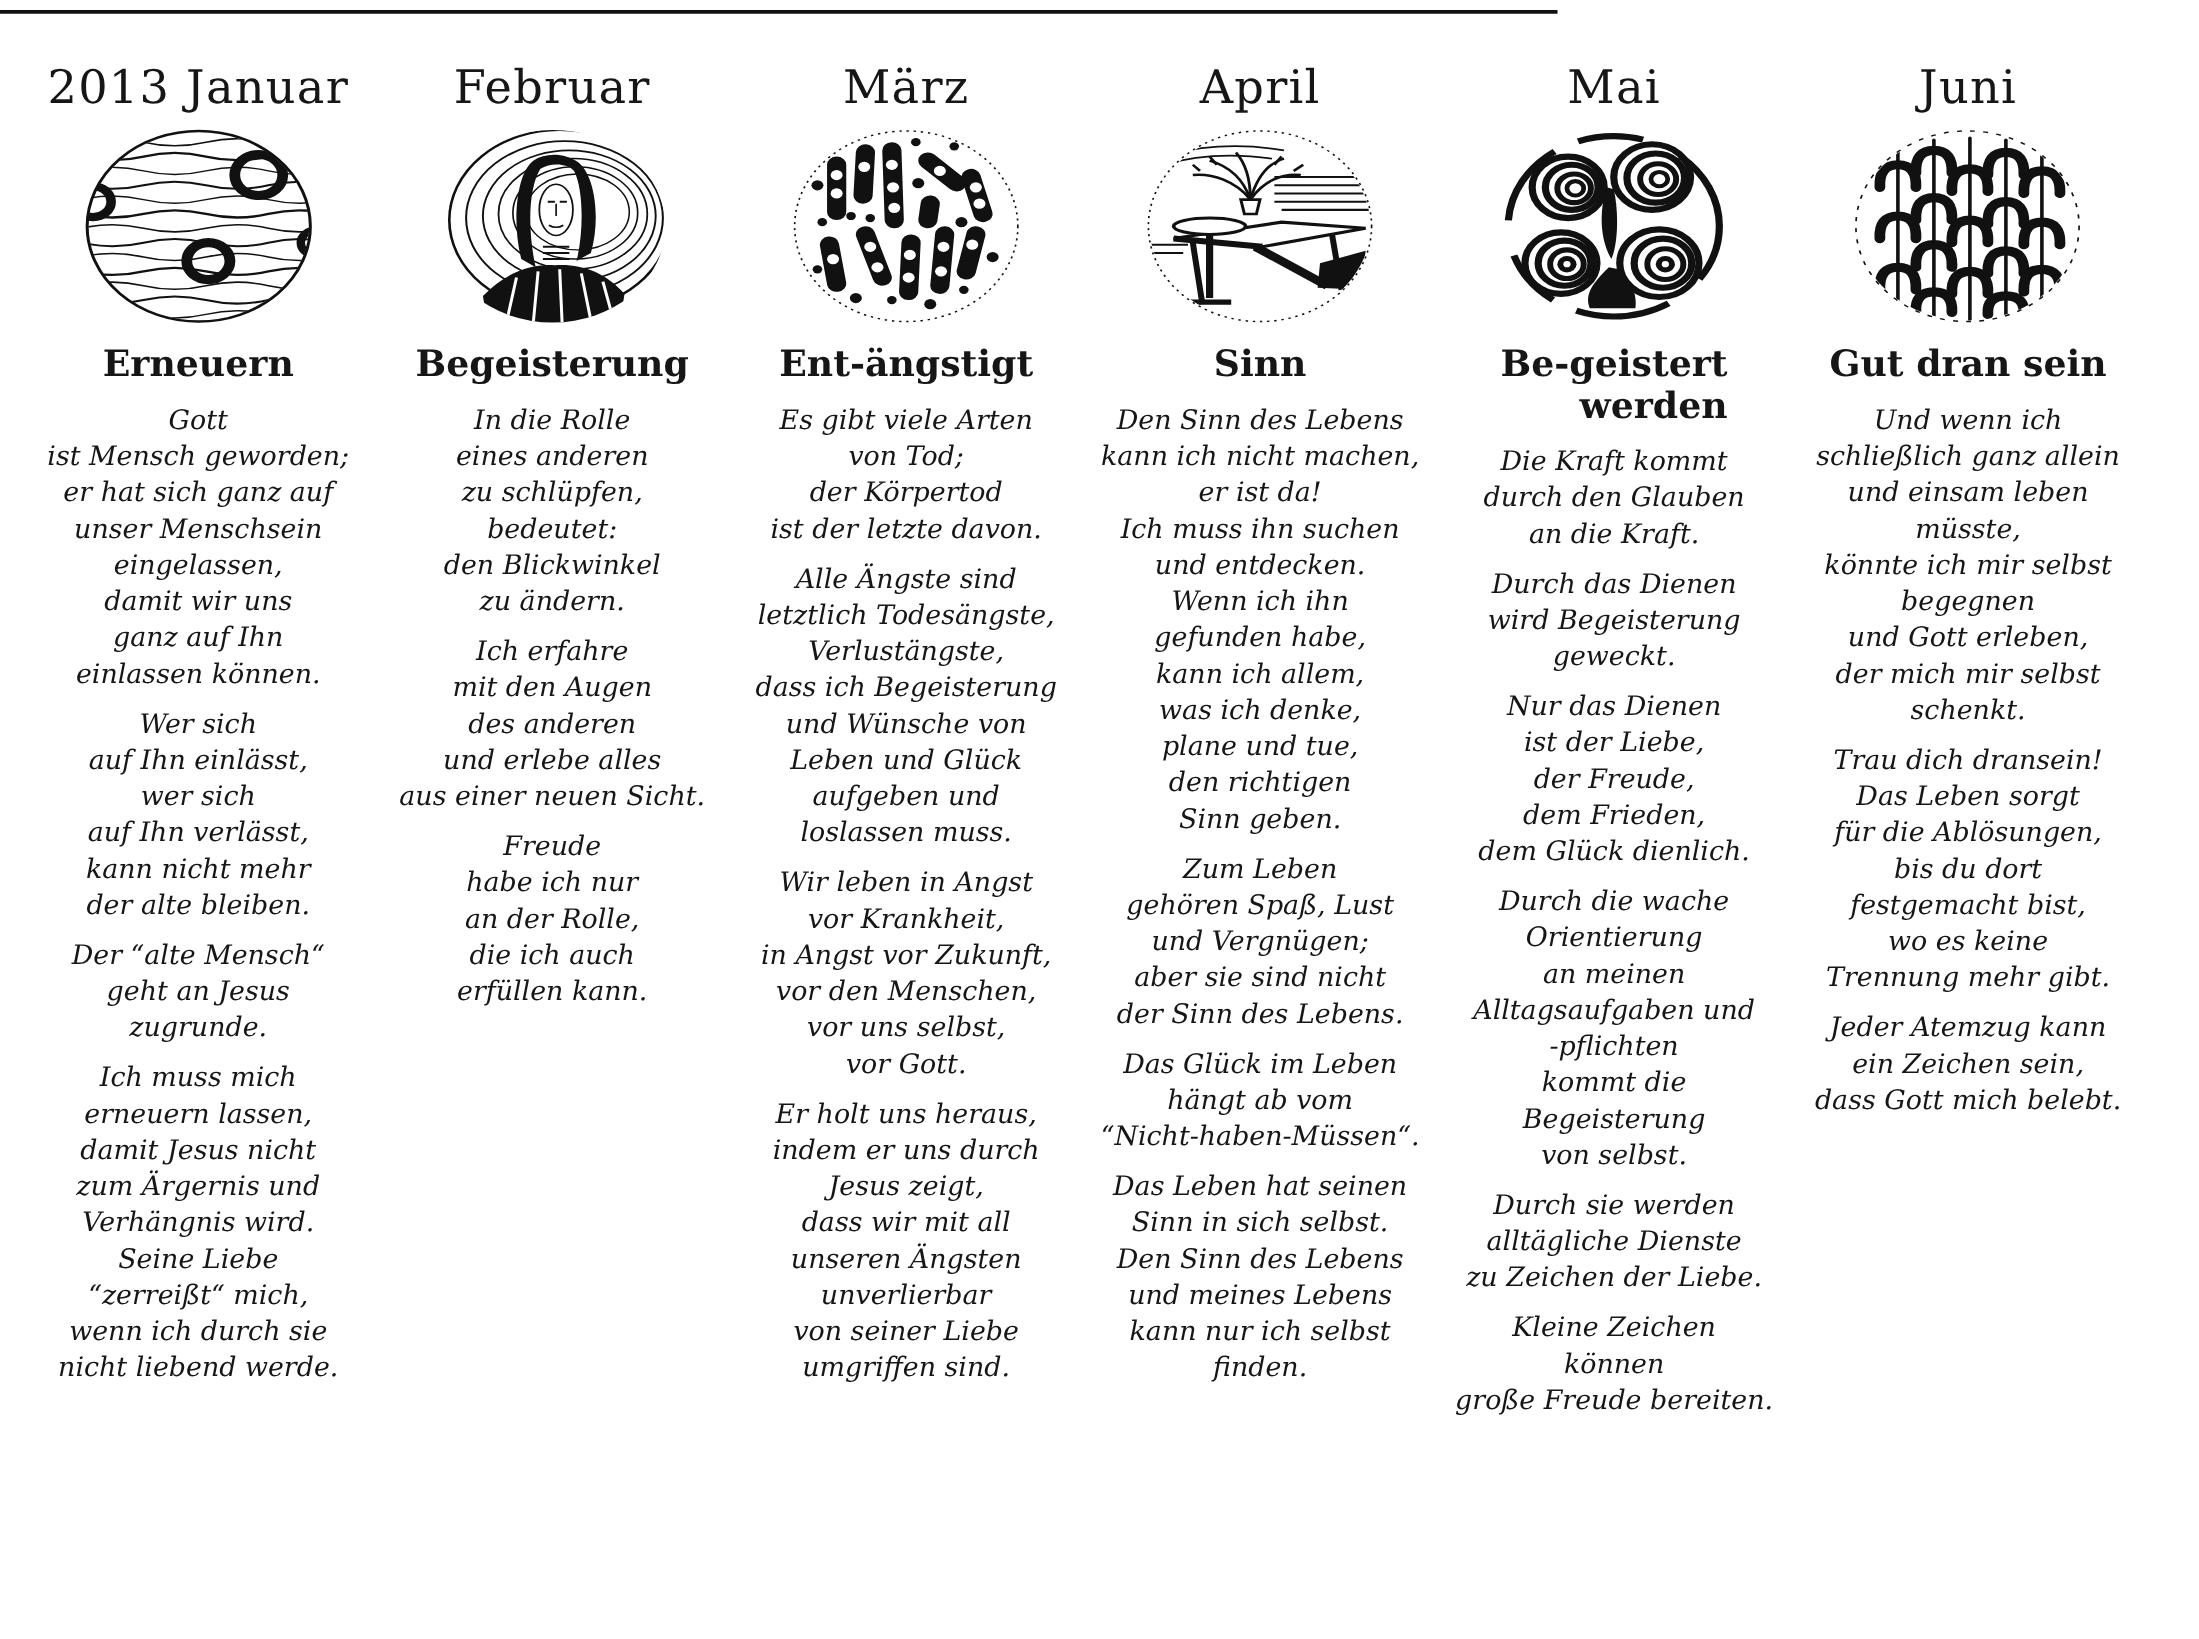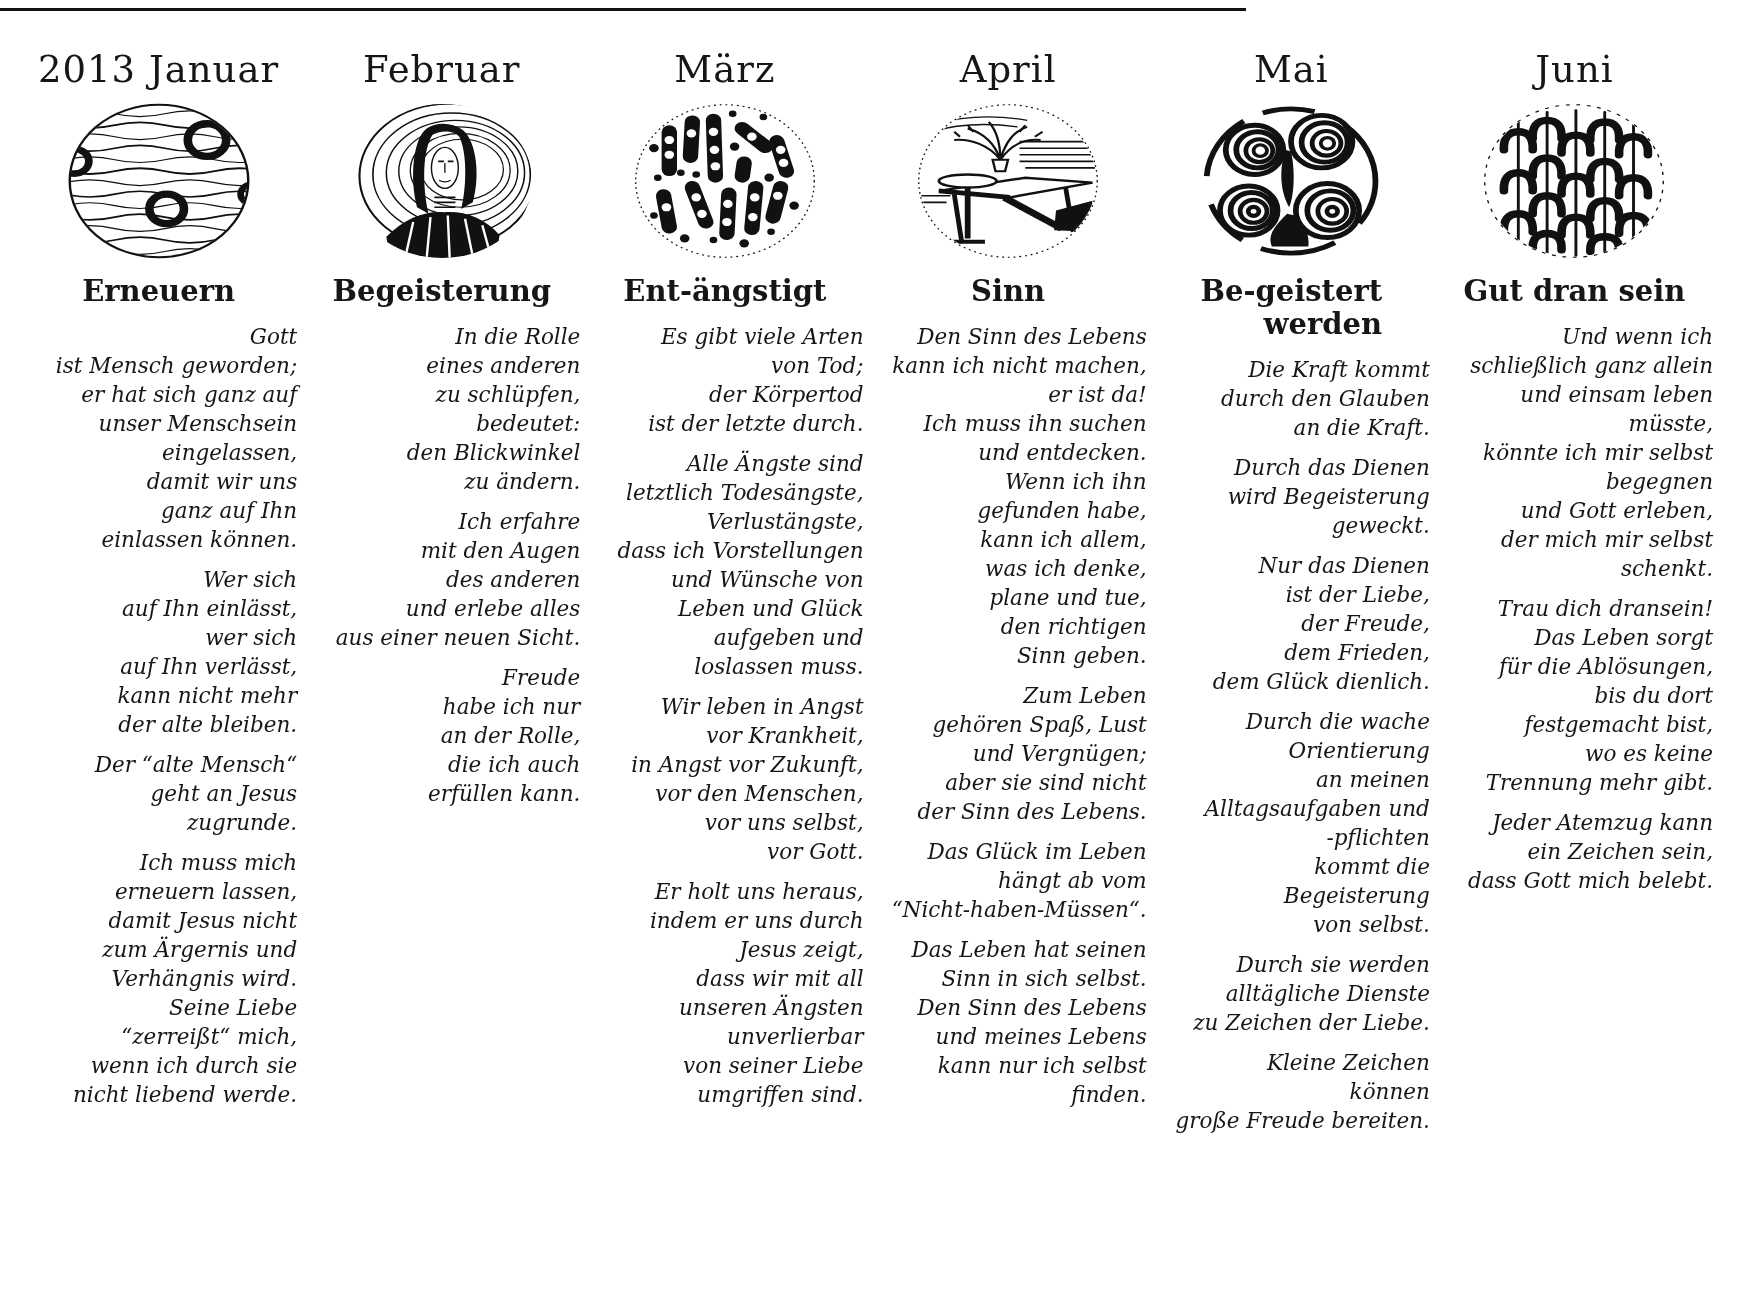--- a/index.html
+++ b/index.html
@@ -9,21 +9,21 @@
   .page{display:flex;box-sizing:border-box;width:1759px;
         padding:50px 46px 0 20px;gap:6px;}
   .col{flex:1;display:flex;flex-direction:column;align-items:center;min-width:0;}
   .month-header{font-size:37px;font-weight:normal;margin:0 0 8px 0;
                 letter-spacing:1px;white-space:nowrap;line-height:1.1;}
   .illus{width:192px;height:164px;}
   .illus svg{display:block;width:192px;height:164px;}
   .month-title{font-size:29px;font-weight:bold;margin:12px 0 14px 0;
                text-align:right;white-space:pre-line;line-height:1.15;}
   .paras{width:100%;}
-  .para{font-style:italic;font-size:21.5px;line-height:29px;text-align:right;
+  .para{font-style:italic;font-size:21.5px;line-height:29px;text-align:center;
         white-space:pre-line;margin:0 0 11px 0;}
   .ink{stroke:#111;}
 </style>
 </head>
 <body>
 
 <div class="top-line"></div>
 
 <div class="page">
 
@@ -211,25 +211,25 @@
               <circle cx="108" cy="18" r="4"></circle>
           </g>
         </g>
       </svg>
     </div>
     <h3 class="month-title">Ent-ängstigt</h3>
     <div class="paras">
         <p class="para">Es gibt viele Arten
 von Tod;
 der Körpertod
-ist der letzte durch.</p>
+ist der letzte davon.</p>
         <p class="para">Alle Ängste sind
 letztlich Todesängste,
 Verlustängste,
-dass ich Vorstellungen
+dass ich Begeisterung
 und Wünsche von
 Leben und Glück
 aufgeben und
 loslassen muss.</p>
         <p class="para">Wir leben in Angst
 vor Krankheit,
 in Angst vor Zukunft,
 vor den Menschen,
 vor uns selbst,
 vor Gott.</p>

